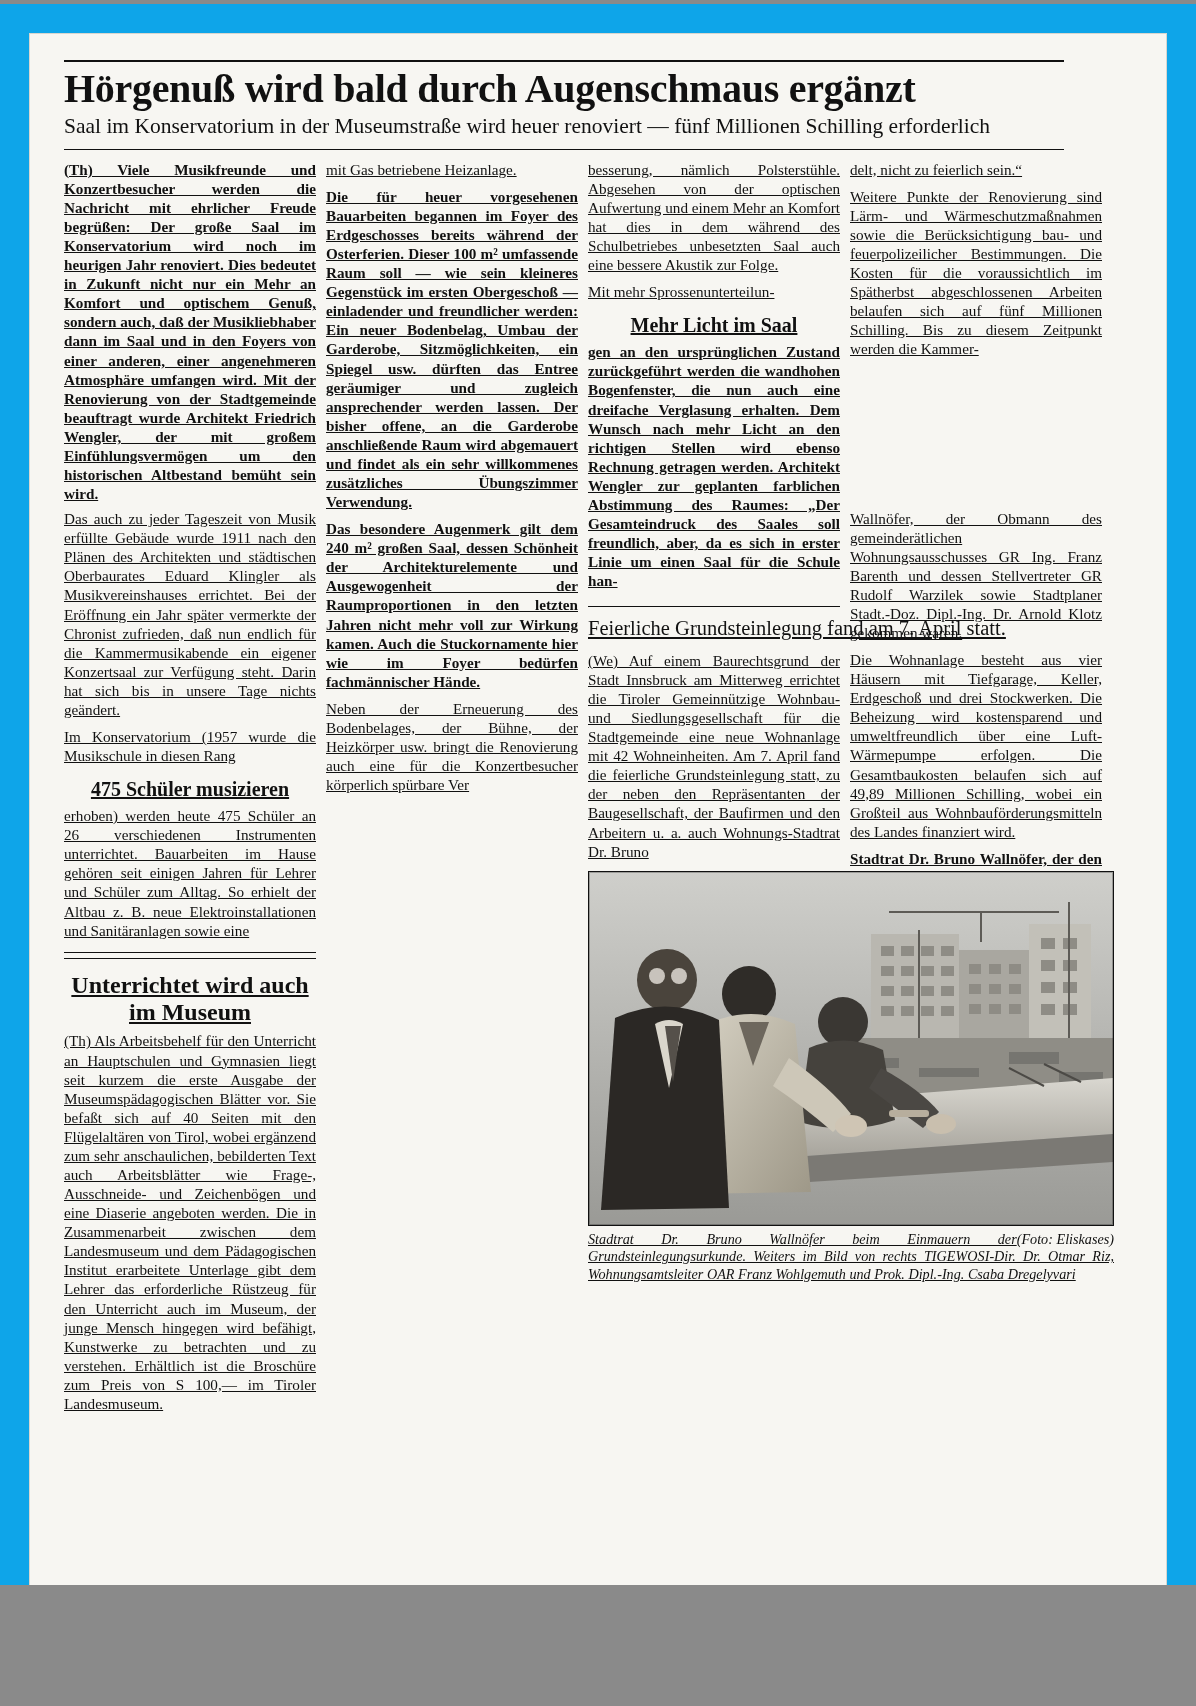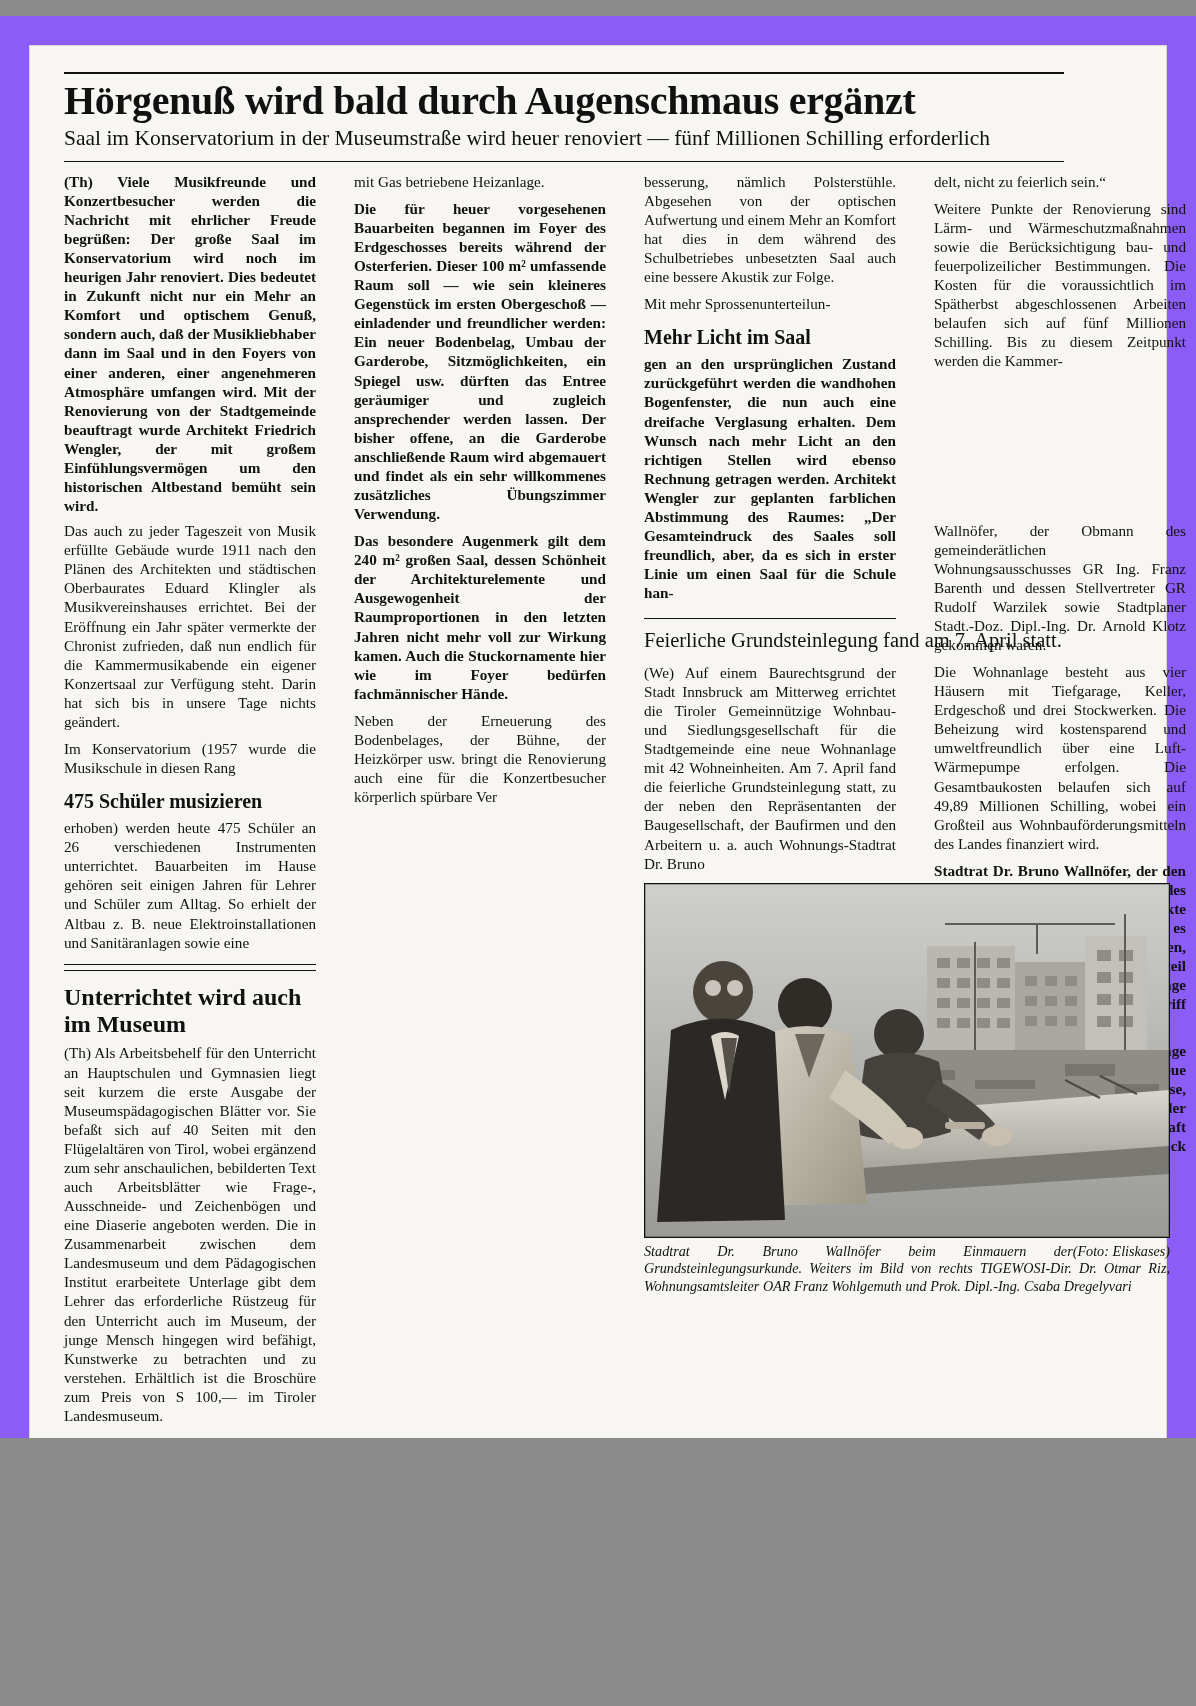--- a/index.html
+++ b/index.html
@@ -3,23 +3,23 @@
 <meta charset="utf-8">
 <style>
   html, body {
     margin: 0;
     padding: 0;
     background: #8a8a8a;
   }
   .page {
     position: relative;
     width: 1196px;
-    height: 1422px;
-    background: #8b5cf6;
-    margin: 16px auto;
+    height: 1581px;
+    background: #0ea5e9;
+    margin: 4px auto;
     overflow: hidden;
     font-family: "Liberation Serif", serif;
     color: #111;
   }
   .sheet {
     position: absolute;
     left: 30px;
     top: 30px;
     width: 1136px;
     height: 1646px;
@@ -53,21 +53,22 @@
   }
   .rule-thin {
     border-top: 1px solid #111;
     margin: 6px 0 10px 0;
   }
 
   
   .cols {
     position: relative;
     display: flex;
-    gap: 38px;
+    gap: 10px;
+    text-decoration: underline;
   }
   .col {
     width: 252px;
     flex: 0 0 252px;
   }
   p {
     margin: 0 0 0 0;
     font-size: 15.2px;
     line-height: 1.255;
     text-align: justify;
@@ -81,21 +82,21 @@
     font-weight: bold;
   }
   p + p {
     margin-top: 8px;
   }
   h2.subhd {
     font-size: 20px;
     font-weight: bold;
     margin: 13px 0 6px 0;
     line-height: 1.1;
-    text-align: left;
+    text-align: center;
   }
   h2.subhd.big {
     font-size: 24px;
     line-height: 1.12;
   }
   .dbl {
     margin: 12px 0 8px 0;
     height: 5px;
     border-top: 1px solid #111;
     border-bottom: 1px solid #111;

